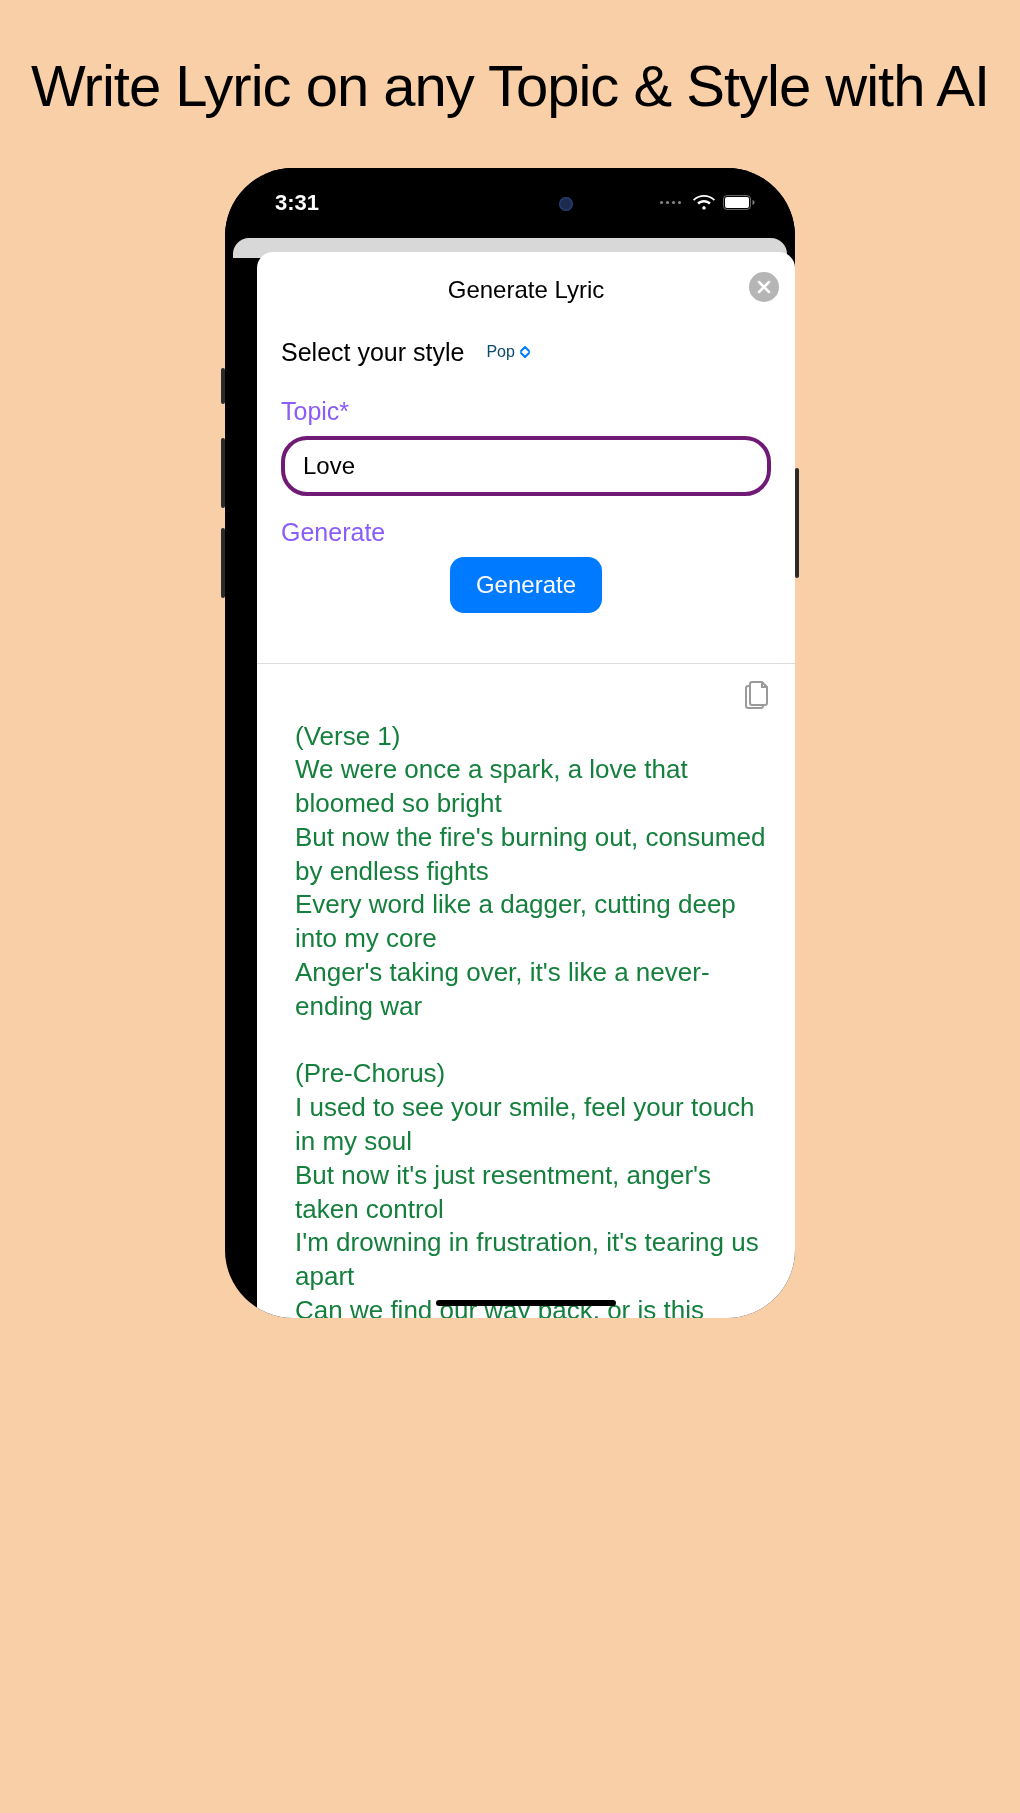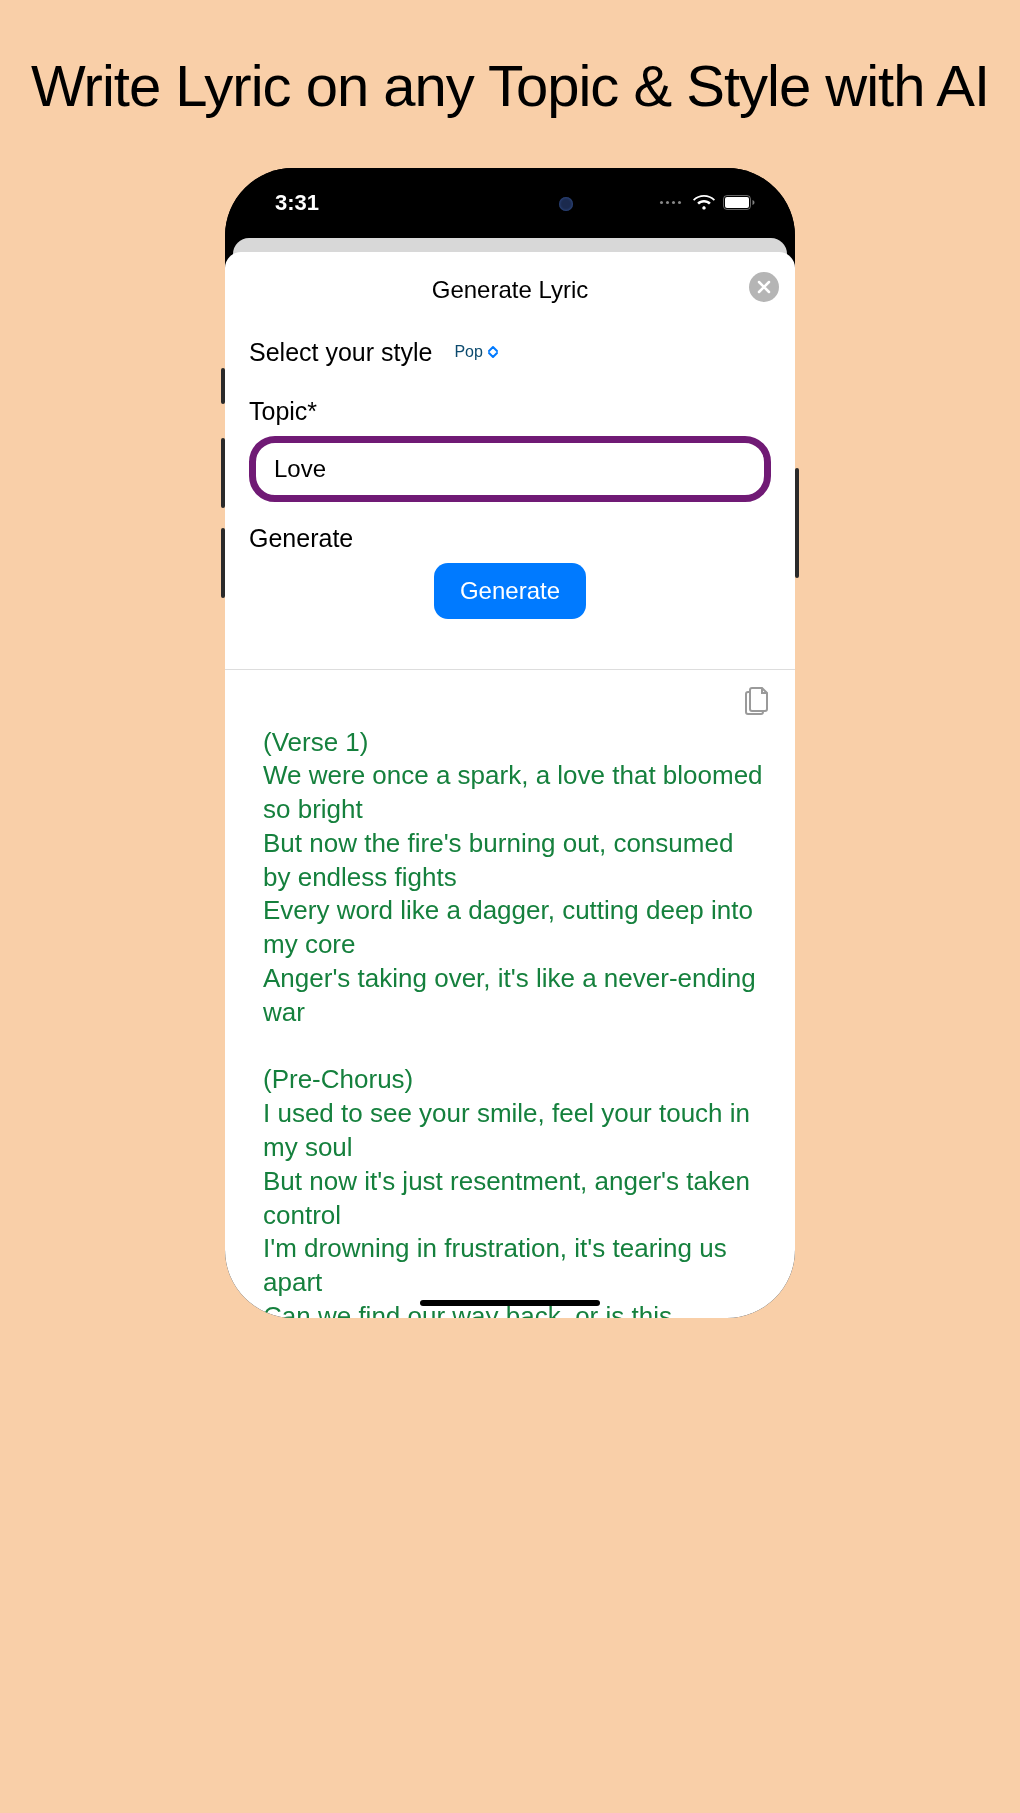--- a/index.html
+++ b/index.html
@@ -96,20 +96,21 @@
       border-radius: 16px 16px 0 0;
       margin: 0 8px;
     }
     .sheet {
       background: #fff;
       border-radius: 16px 16px 0 0;
       margin-top: -6px;
       height: calc(100% - 84px);
       position: relative;
       overflow: hidden;
+      margin-left: 32px;
     }
     .sheet-header {
       display: flex;
       align-items: center;
       justify-content: center;
       position: relative;
       padding: 24px 20px 34px;
     }
     .sheet-title {
       font-size: 24px;
@@ -151,26 +152,26 @@
       cursor: pointer;
     }
     .picker-arrows {
       display: flex;
       flex-direction: column;
       gap: -2px;
     }
     .picker-arrows svg { display: block; margin: -1px 0; }
     .field-label {
       font-size: 25px;
-      color: #000000;
+      color: #8b5cf6;
       margin-bottom: 10px;
     }
     .text-input {
       width: 100%;
-      border: 7px solid #701a75;
+      border: 4px solid #701a75;
       border-radius: 26px;
       padding: 12px 18px;
       font-size: 24px;
       color: #000;
       margin-bottom: 22px;
       background: #fff;
     }
     .generate-btn {
       display: block;
       margin: 10px auto 0;

